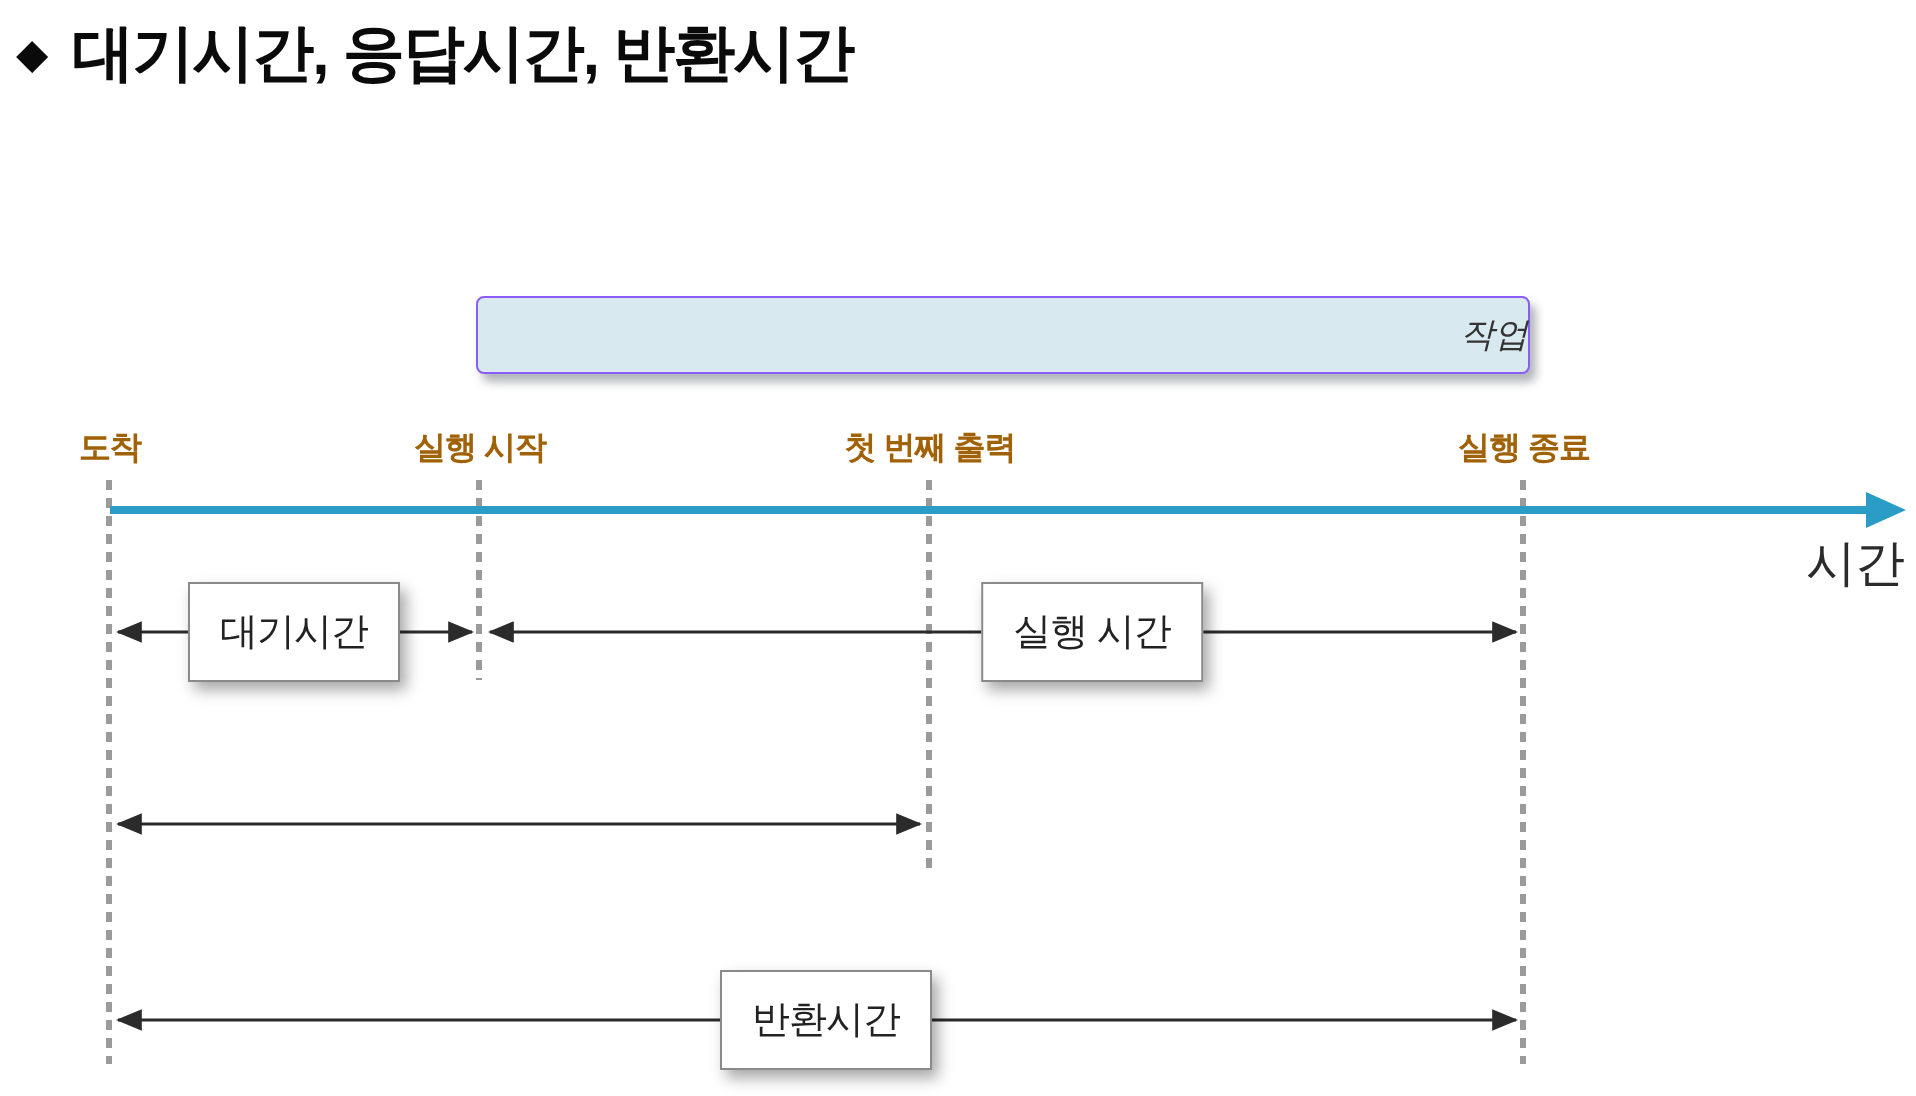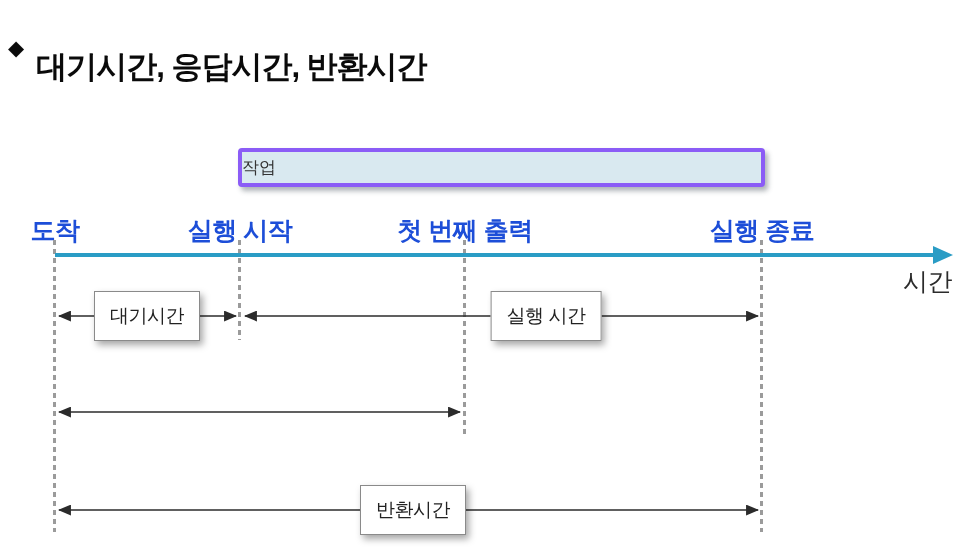--- a/index.html
+++ b/index.html
@@ -19,47 +19,48 @@
     position: absolute;
     left: 8px;
     top: 6px;
     display: flex;
     align-items: center;
     gap: 12px;
     color: #0a0a0a;
     font-weight: 700;
   }
   .title .bullet { font-size: 21px; line-height: 1; }
-  .title .title-text { font-size: 31px; letter-spacing: -1px; margin-top: 40px; }
+  .title .title-text { font-size: 31px; letter-spacing: -1px; }
 
   
   .job-box {
     position: absolute;
     left: 238px;
     top: 148px;
     width: 527px;
     height: 39px;
     background: #d9e9f0;
-    border: 4px solid #8b5cf6;
+    border: 1px solid #8b5cf6;
     border-radius: 4px;
     box-shadow: 3px 4px 5px rgba(80, 90, 100, 0.45);
     display: flex;
     align-items: center;
-    justify-content: flex-start;
+    justify-content: flex-end;
+    font-style: italic;
   }
   .job-box .job-label { font-size: 17px; color: #333333; }
 
   
   .event-label {
     position: absolute;
     top: 214px;
     transform: translateX(-50%);
-    color: #1d4ed8;
+    color: #a16207;
     font-weight: 700;
-    font-size: 25px;
+    font-size: 16px;
     letter-spacing: -0.5px;
     white-space: nowrap;
   }
 
   
   .dotted {
     position: absolute;
     width: 3px;
     background-image: repeating-linear-gradient(
       to bottom, #9b9b9b 0px, #9b9b9b 5px, transparent 5px, transparent 9px);

